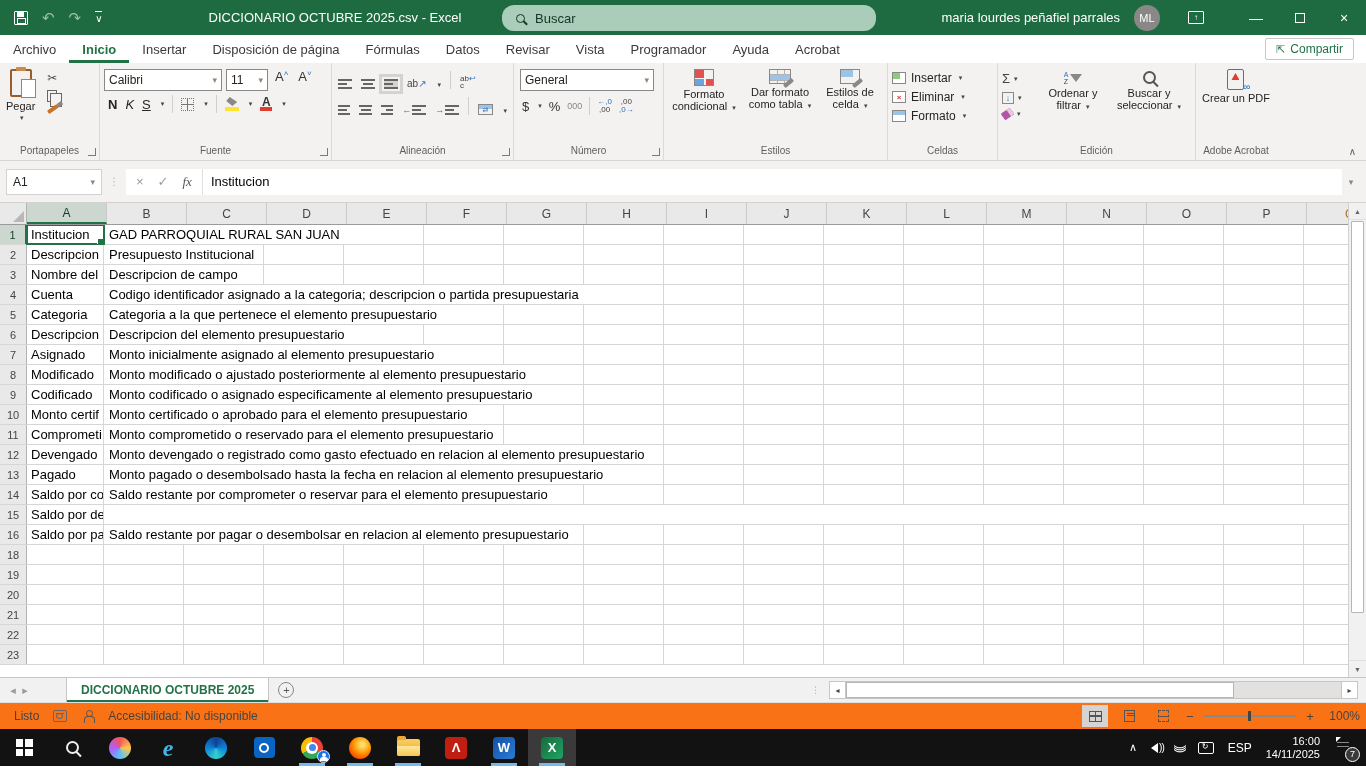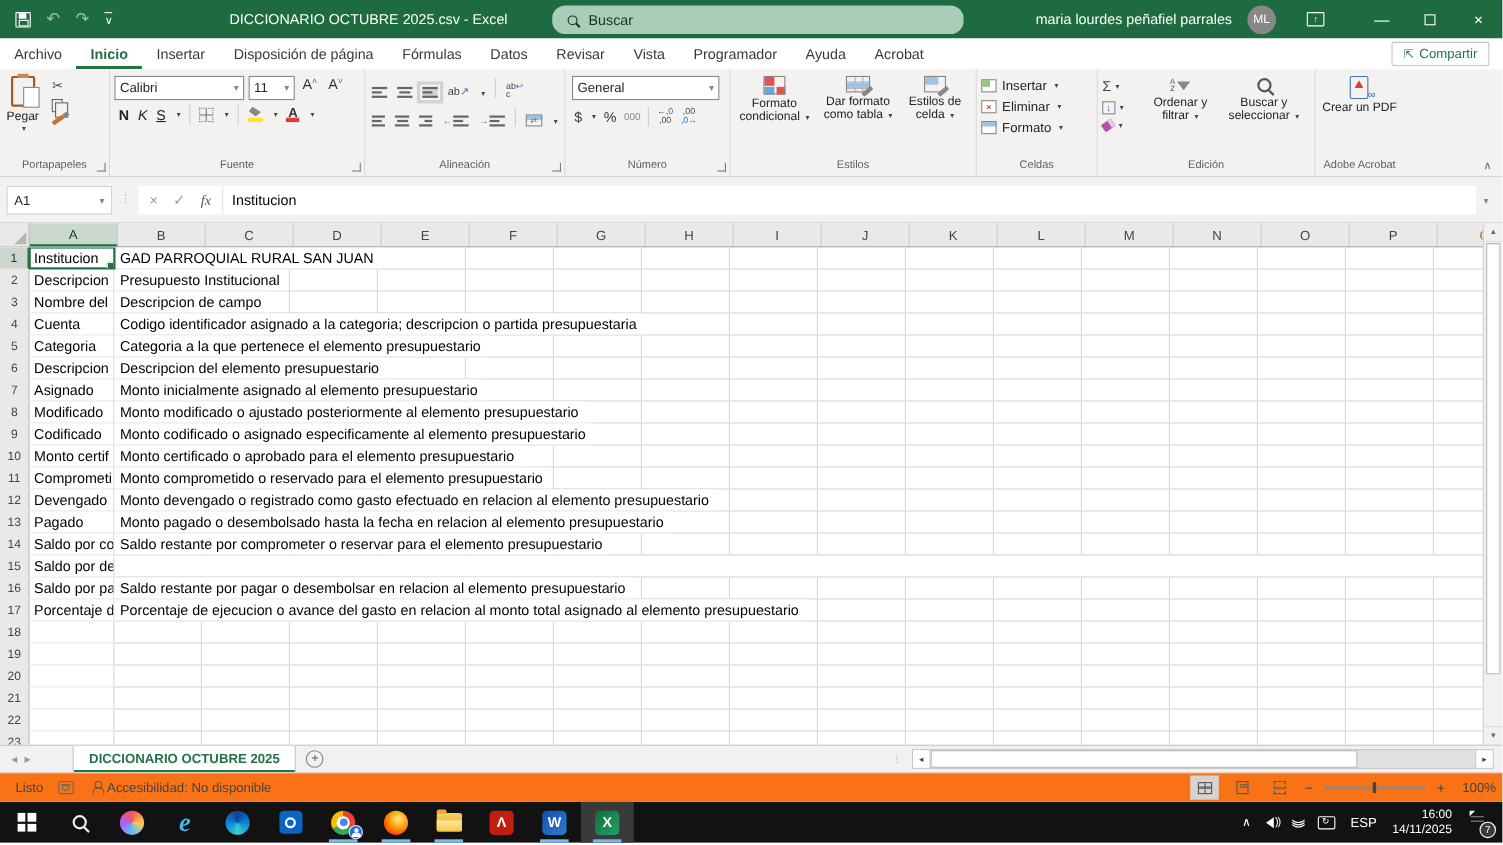--- a/index.html
+++ b/index.html
@@ -187,21 +187,21 @@
 .harrow{width:17px;height:18px;background:#fff;border:1px solid #c8c6c4;display:flex;align-items:center;justify-content:center;font-size:8px;color:#444}
 .htrack{width:495px;height:18px;background:#e3e1df;border-top:1px solid #c8c6c4;border-bottom:1px solid #c8c6c4;position:relative}
 .hthumb{position:absolute;left:0;top:0;height:16px;width:388px;background:#fff;border:1px solid #b8b6b4}
 
 
 .statusbar{height:27px;background:#f97316;border-top:1px solid #e1dfdd;display:flex;align-items:center;font-size:12px;color:#444;position:relative}
 .st-mode{padding:0 14px}
 .st-macro{width:14px;height:12px;border:1px solid #666;border-radius:2px;position:relative;margin-right:16px}
 .st-macro::before{content:"";position:absolute;left:2px;top:2px;right:2px;height:1px;background:#666}
 .st-macro::after{content:"";position:absolute;left:2px;bottom:2px;width:5px;height:4px;border:1px solid #666;border-radius:50%}
-.st-access{display:flex;align-items:center;gap:2px}
+.st-access{display:flex;align-items:center;gap:13px}
 .person{width:12px;height:13px;position:relative}
 .person::before{content:"";position:absolute;left:3px;top:0;width:5px;height:5px;border:1px solid #555;border-radius:50%}
 .person::after{content:"";position:absolute;left:1px;bottom:0;width:9px;height:6px;border:1px solid #555;border-bottom:none;border-radius:4px 4px 0 0}
 .st-right{position:absolute;right:6px;top:0;height:100%;display:flex;align-items:center;gap:8px}
 .viewbtn{width:26px;height:22px;display:flex;align-items:center;justify-content:center}
 .viewbtn.on{background:#d6d4d2}
 .v-grid{width:13px;height:11px;border:1px solid #555;background:linear-gradient(#555 0 0) center/100% 1px no-repeat,linear-gradient(#555 0 0) center/1px 100% no-repeat,linear-gradient(#555 0 0) 0 3px/100% 1px no-repeat}
 .v-page{width:11px;height:12px;border:1px solid #555;background:linear-gradient(#555 0 0) 2px 2px/7px 1px no-repeat,linear-gradient(#555 0 0) 2px 4px/7px 1px no-repeat}
 .v-break{width:11px;height:12px;border:1px solid #555;background:linear-gradient(#555 0 0) 0 5px/100% 1px no-repeat;border-style:dashed}
 .zminus,.zplus{font-size:13px;color:#444;width:12px;text-align:center}
@@ -629,25 +629,20 @@
           <div class="rn">15</div>
           <div class="ca">Saldo por de</div>
         </div>
 
         <div class="row">
           <div class="rn">16</div>
           <div class="ca">Saldo por pa</div>
           <div class="cb"><span class="spill">Saldo restante por pagar o desembolsar en relacion al elemento presupuestario</span></div>
         </div>
 
-        <div class="row">
-          <div class="rn">17</div>
-          <div class="ca">Porcentaje d</div>
-          <div class="cb"><span class="spill">Porcentaje de ejecucion o avance del gasto en relacion al monto total asignado al elemento presupuestario</span></div>
-        </div>
 
         <div class="row">
           <div class="rn">18</div>
           <div class="ca"></div>
           <div class="cb"><span class="spill"></span></div>
         </div>
 
         <div class="row">
           <div class="rn">19</div>
           <div class="ca"></div>

